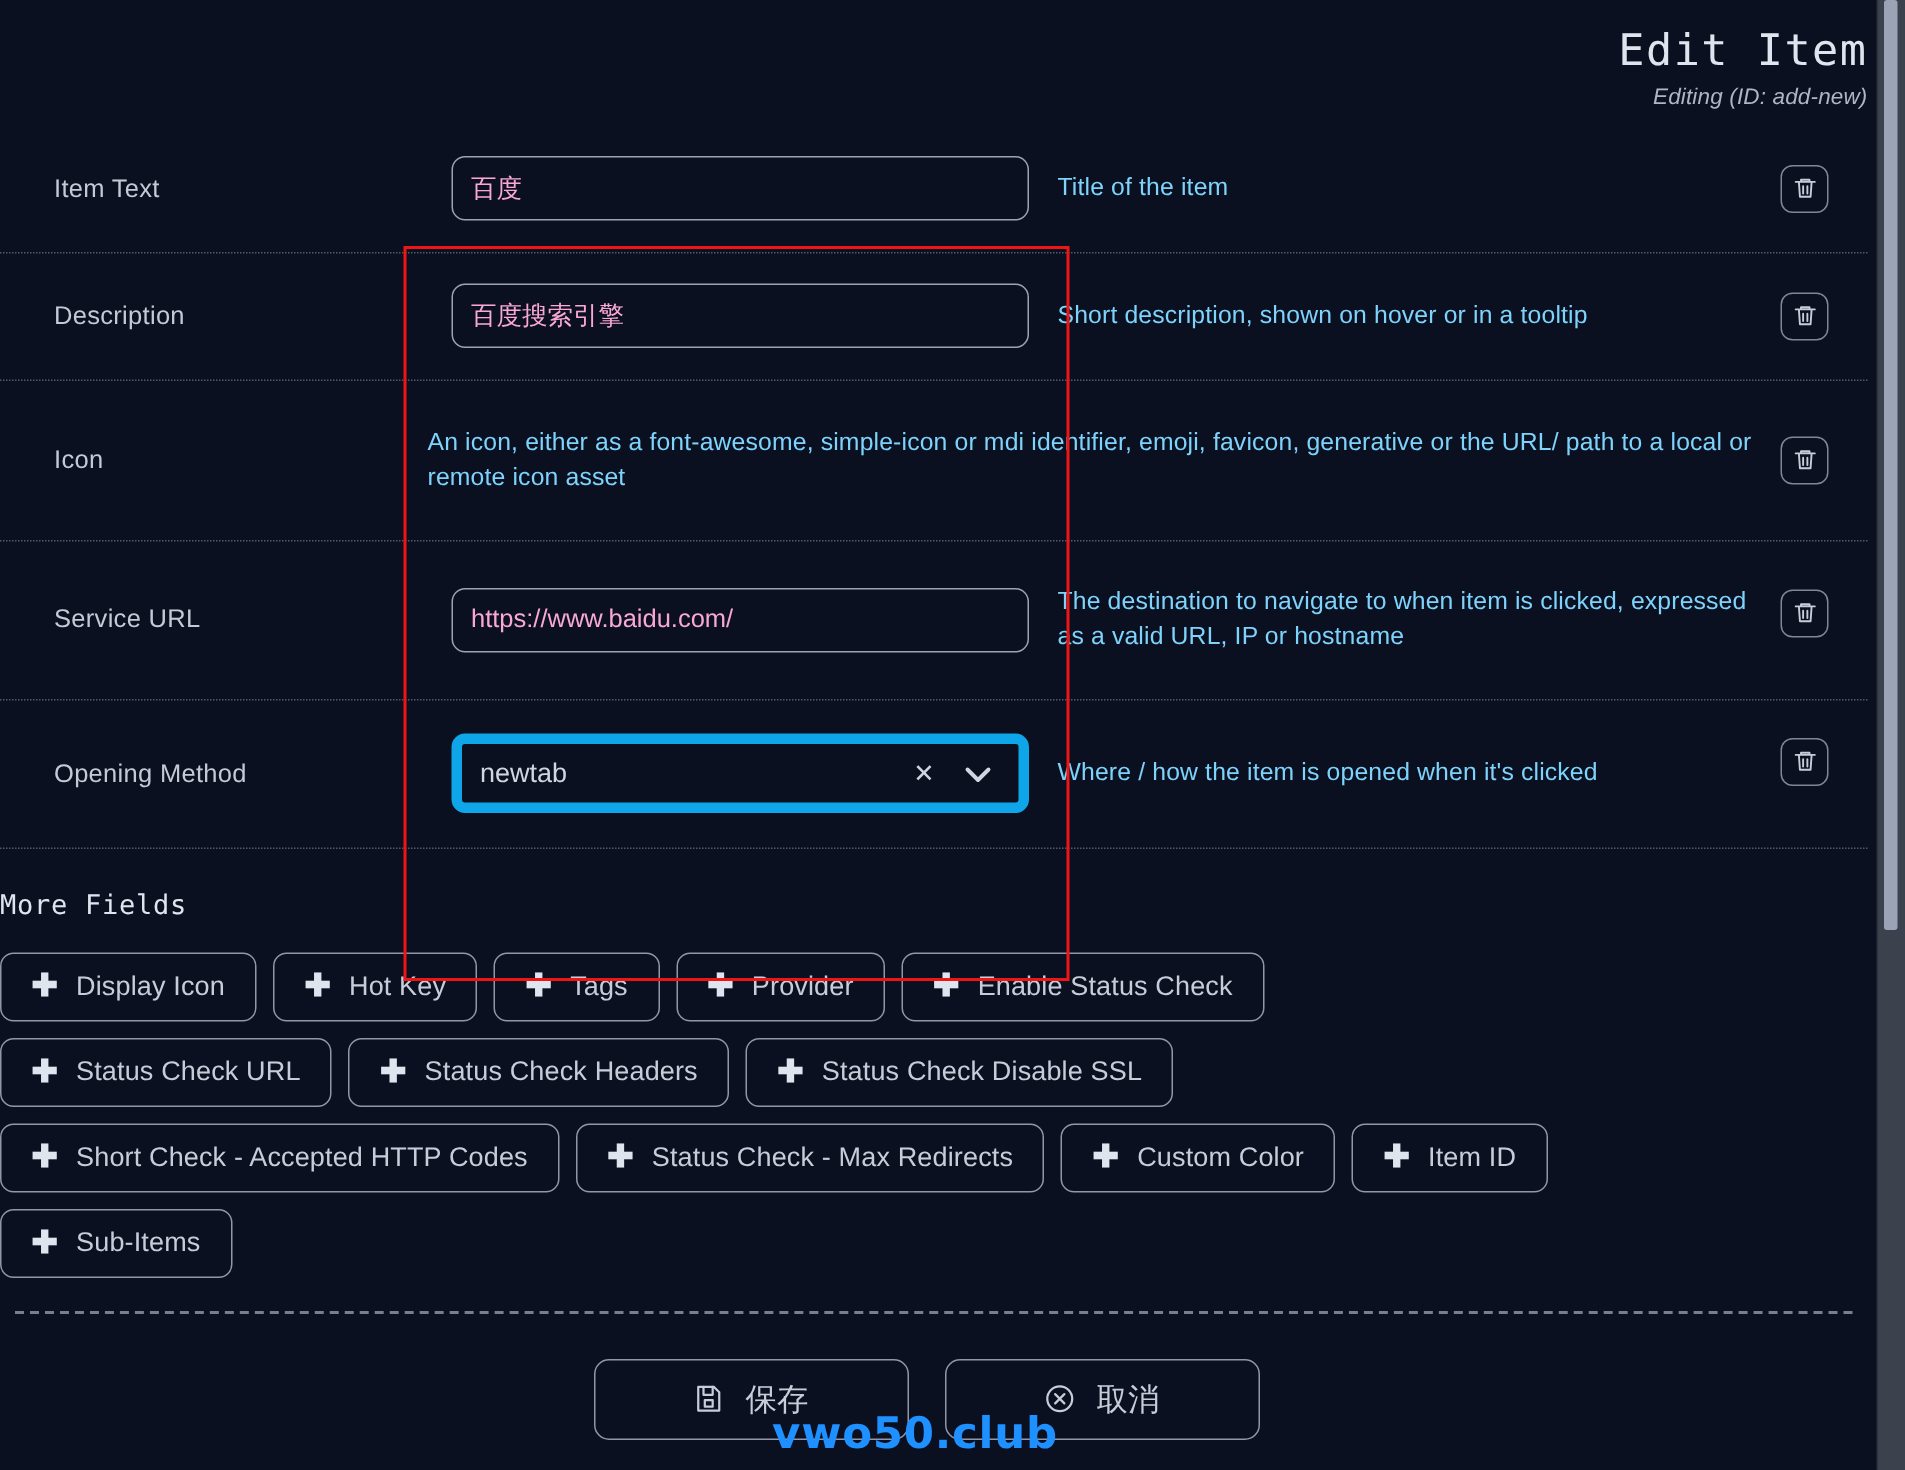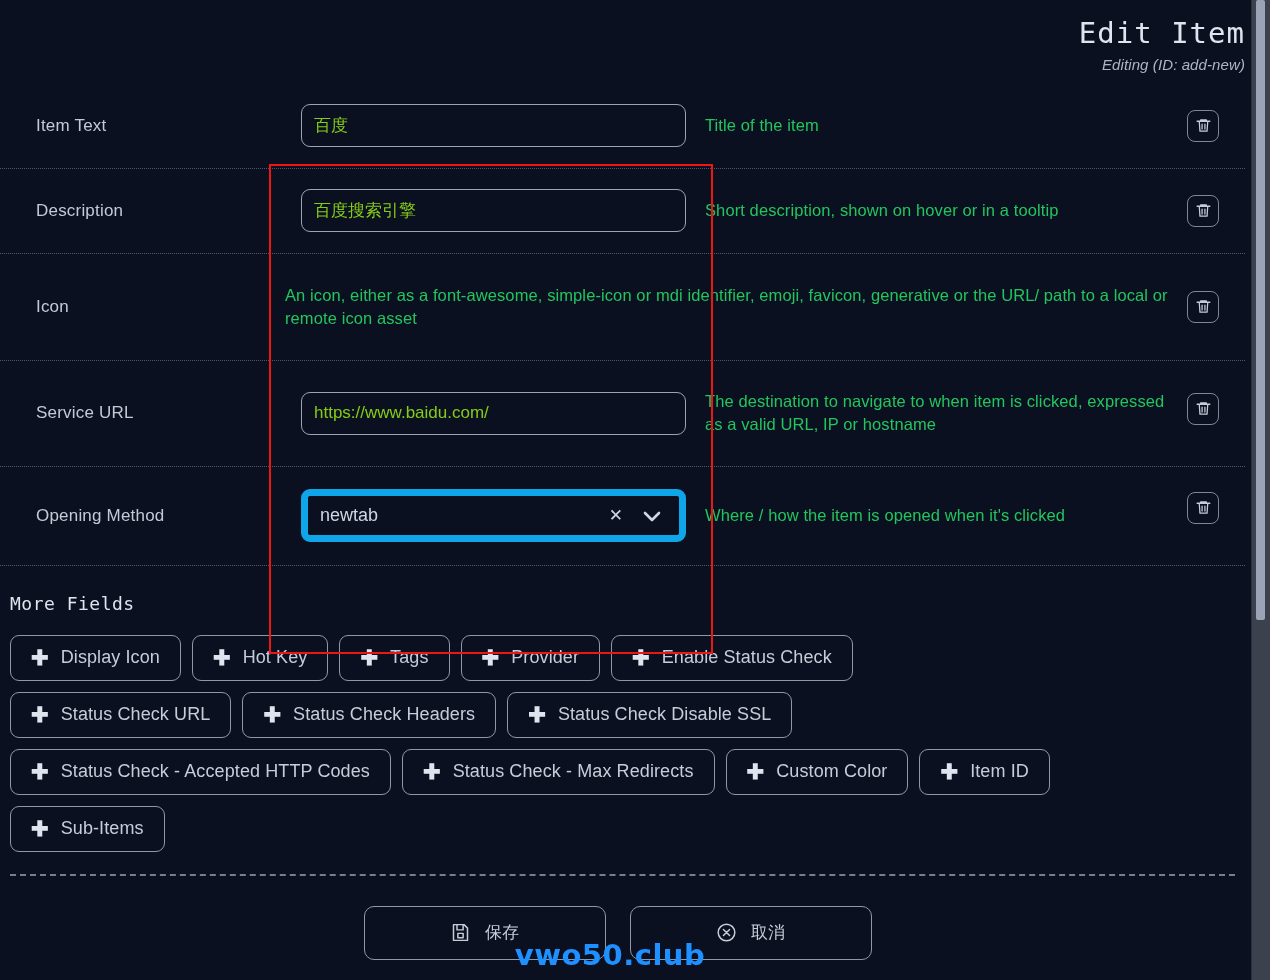--- a/index.html
+++ b/index.html
@@ -69,32 +69,32 @@
     letter-spacing: .2px;
   }
   .row-control {
     flex: 0 0 420px;
     padding-left: 16px;
   }
   .row-hint {
     flex: 1 1 auto;
     font-size: 16.5px;
     line-height: 1.4;
-    color: #22c55e;
+    color: #7dd3fc;
     padding-right: 70px;
     letter-spacing: .1px;
   }
 
   .text-input {
     width: 385px;
     height: 43px;
     background: transparent;
     border: 1px solid #9aa4b6;
     border-radius: 9px;
-    color: #84cc16;
+    color: #f9a8d4;
     font-family: "Liberation Sans", sans-serif;
     font-size: 17px;
     padding: 0 12px;
     outline: none;
     text-overflow: clip;
   }
   .text-input::placeholder { color: #6d7586; }
 
   
   .select-control {
@@ -149,21 +149,21 @@
     left: 269px;
     top: 80px;
     width: 444px;
     height: 490px;
     border: 2px solid #ef1515;
     pointer-events: none;
     z-index: 5;
   }
 
   
-  .more-fields { margin-top: 27px; padding-left: 10px; }
+  .more-fields { margin-top: 27px; }
   .more-fields-title {
     font-family: "DejaVu Sans Mono", "Liberation Mono", monospace;
     font-size: 18px;
     color: #dfe5ef;
     letter-spacing: .5px;
   }
   .chip-wrap {
     margin-top: 21px;
     display: flex;
     flex-wrap: wrap;
@@ -202,27 +202,27 @@
     opacity: .75;
   }
   .actions {
     margin-top: 30px;
     display: flex;
     justify-content: center;
     gap: 24px;
     padding-right: 10px;
   }
   .action-btn {
-    width: 242px;
+    width: 210px;
     height: 54px;
     border: 1px solid #8e98aa;
     border-radius: 10px;
     background: transparent;
     color: #c6cdd9;
-    font-size: 17px;
+    font-size: 21px;
     display: inline-flex;
     align-items: center;
     justify-content: center;
     gap: 14px;
     cursor: pointer;
     font-family: "Liberation Sans", sans-serif;
   }
 
   
   .watermark {
@@ -379,21 +379,21 @@
         <button class="chip">
           <span class="plus">✚</span>
           <span>Status Check Headers</span>
         </button>
         <button class="chip">
           <span class="plus">✚</span>
           <span>Status Check Disable SSL</span>
         </button>
         <button class="chip">
           <span class="plus">✚</span>
-          <span>Status Check - Accepted HTTP Codes</span>
+          <span>Short Check - Accepted HTTP Codes</span>
         </button>
         <button class="chip">
           <span class="plus">✚</span>
           <span>Status Check - Max Redirects</span>
         </button>
         <button class="chip">
           <span class="plus">✚</span>
           <span>Custom Color</span>
         </button>
         <button class="chip">

